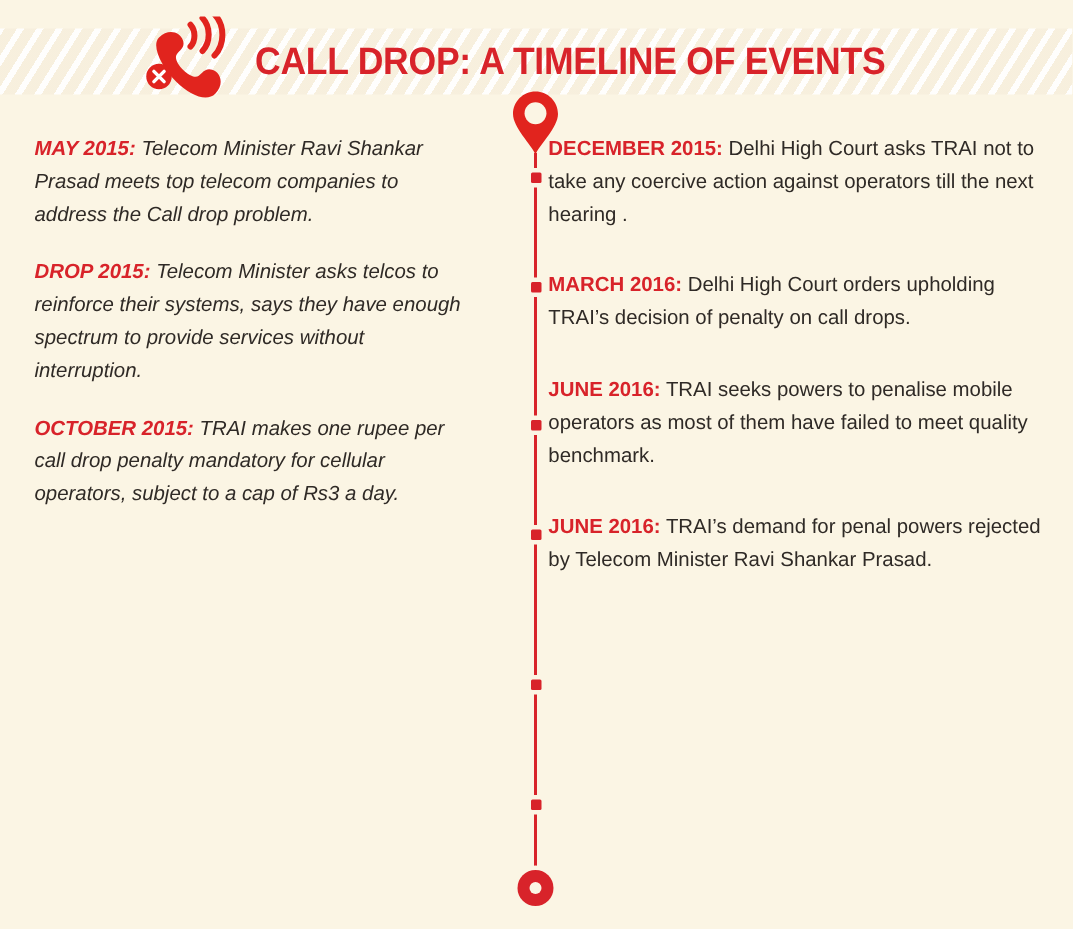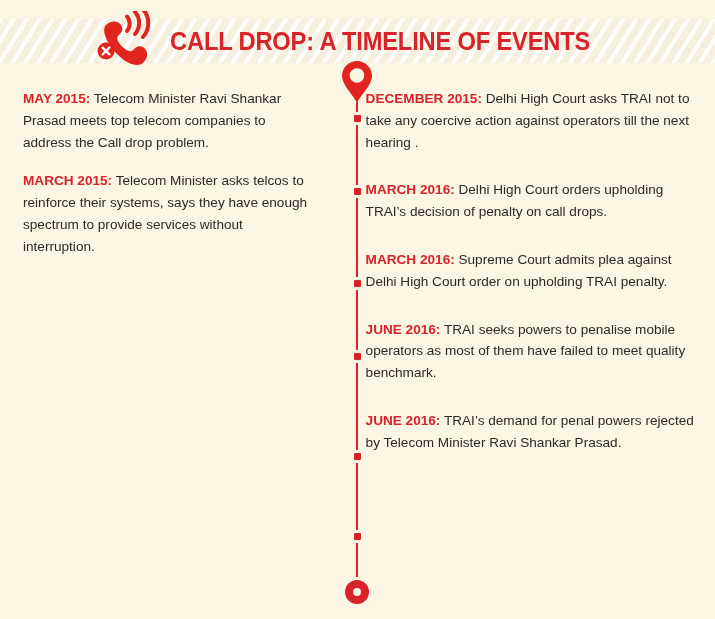--- a/index.html
+++ b/index.html
@@ -147,21 +147,21 @@
     padding: 0 12px 0 32px;
   }
   .event {
     color: #2f2a26;
     font-size: 13.6px;
     line-height: 21.8px;
     margin: 0 0 17px 0;
     font-family: "Liberation Sans", sans-serif;
     text-align: left;
   }
-  .col-left .event { margin-bottom: 17px; }
+  .col-left .event { margin-bottom: 17px; font-style: italic; }
   .col-right .event { margin-bottom: 26px; }
   .event .date {
     color: #d8232a;
     font-weight: bold;
   }
 </style>
 </head>
 <body>
 
 <div id="infographic">
@@ -195,25 +195,25 @@
     <div class="spine-dot" style="top:280px"></div>
     <div class="spine-dot" style="top:353px"></div>
     <div class="spine-dot" style="top:453px"></div>
     <div class="spine-dot" style="top:533px"></div>
     <div class="spine-end"></div>
   </div>
 
   <div class="columns">
     <div class="col col-left">
       <p class="event"><span class="date">MAY 2015:</span><span> Telecom Minister Ravi Shankar Prasad meets top telecom companies to address the Call drop problem.</span></p>
-      <p class="event"><span class="date">MARCH 2015:</span><span> Telecom Minister asks telcos to reinforce their systems, says they have enough spectrum to provide services without interruption.</span></p>
+      <p class="event"><span class="date">DROP 2015:</span><span> Telecom Minister asks telcos to reinforce their systems, says they have enough spectrum to provide services without interruption.</span></p>
+      <p class="event"><span class="date">OCTOBER 2015:</span><span> TRAI makes one rupee per call drop penalty mandatory for cellular operators, subject to a cap of Rs3 a day.</span></p>
     </div>
 
     <div class="col col-right">
       <p class="event"><span class="date">DECEMBER 2015:</span><span> Delhi High Court asks TRAI not to take any coercive action against operators till the next hearing .</span></p>
       <p class="event"><span class="date">MARCH 2016:</span><span> Delhi High Court orders upholding TRAI’s decision of penalty on call drops.</span></p>
-      <p class="event"><span class="date">MARCH 2016:</span><span> Supreme Court admits plea against Delhi High Court order on upholding TRAI penalty.</span></p>
       <p class="event"><span class="date">JUNE 2016:</span><span> TRAI seeks powers to penalise mobile operators as most of them have failed to meet quality benchmark.</span></p>
       <p class="event"><span class="date">JUNE 2016:</span><span> TRAI’s demand for penal powers rejected by Telecom Minister Ravi Shankar Prasad.</span></p>
     </div>
   </div>
 
 </div>
 
 </body></html>

